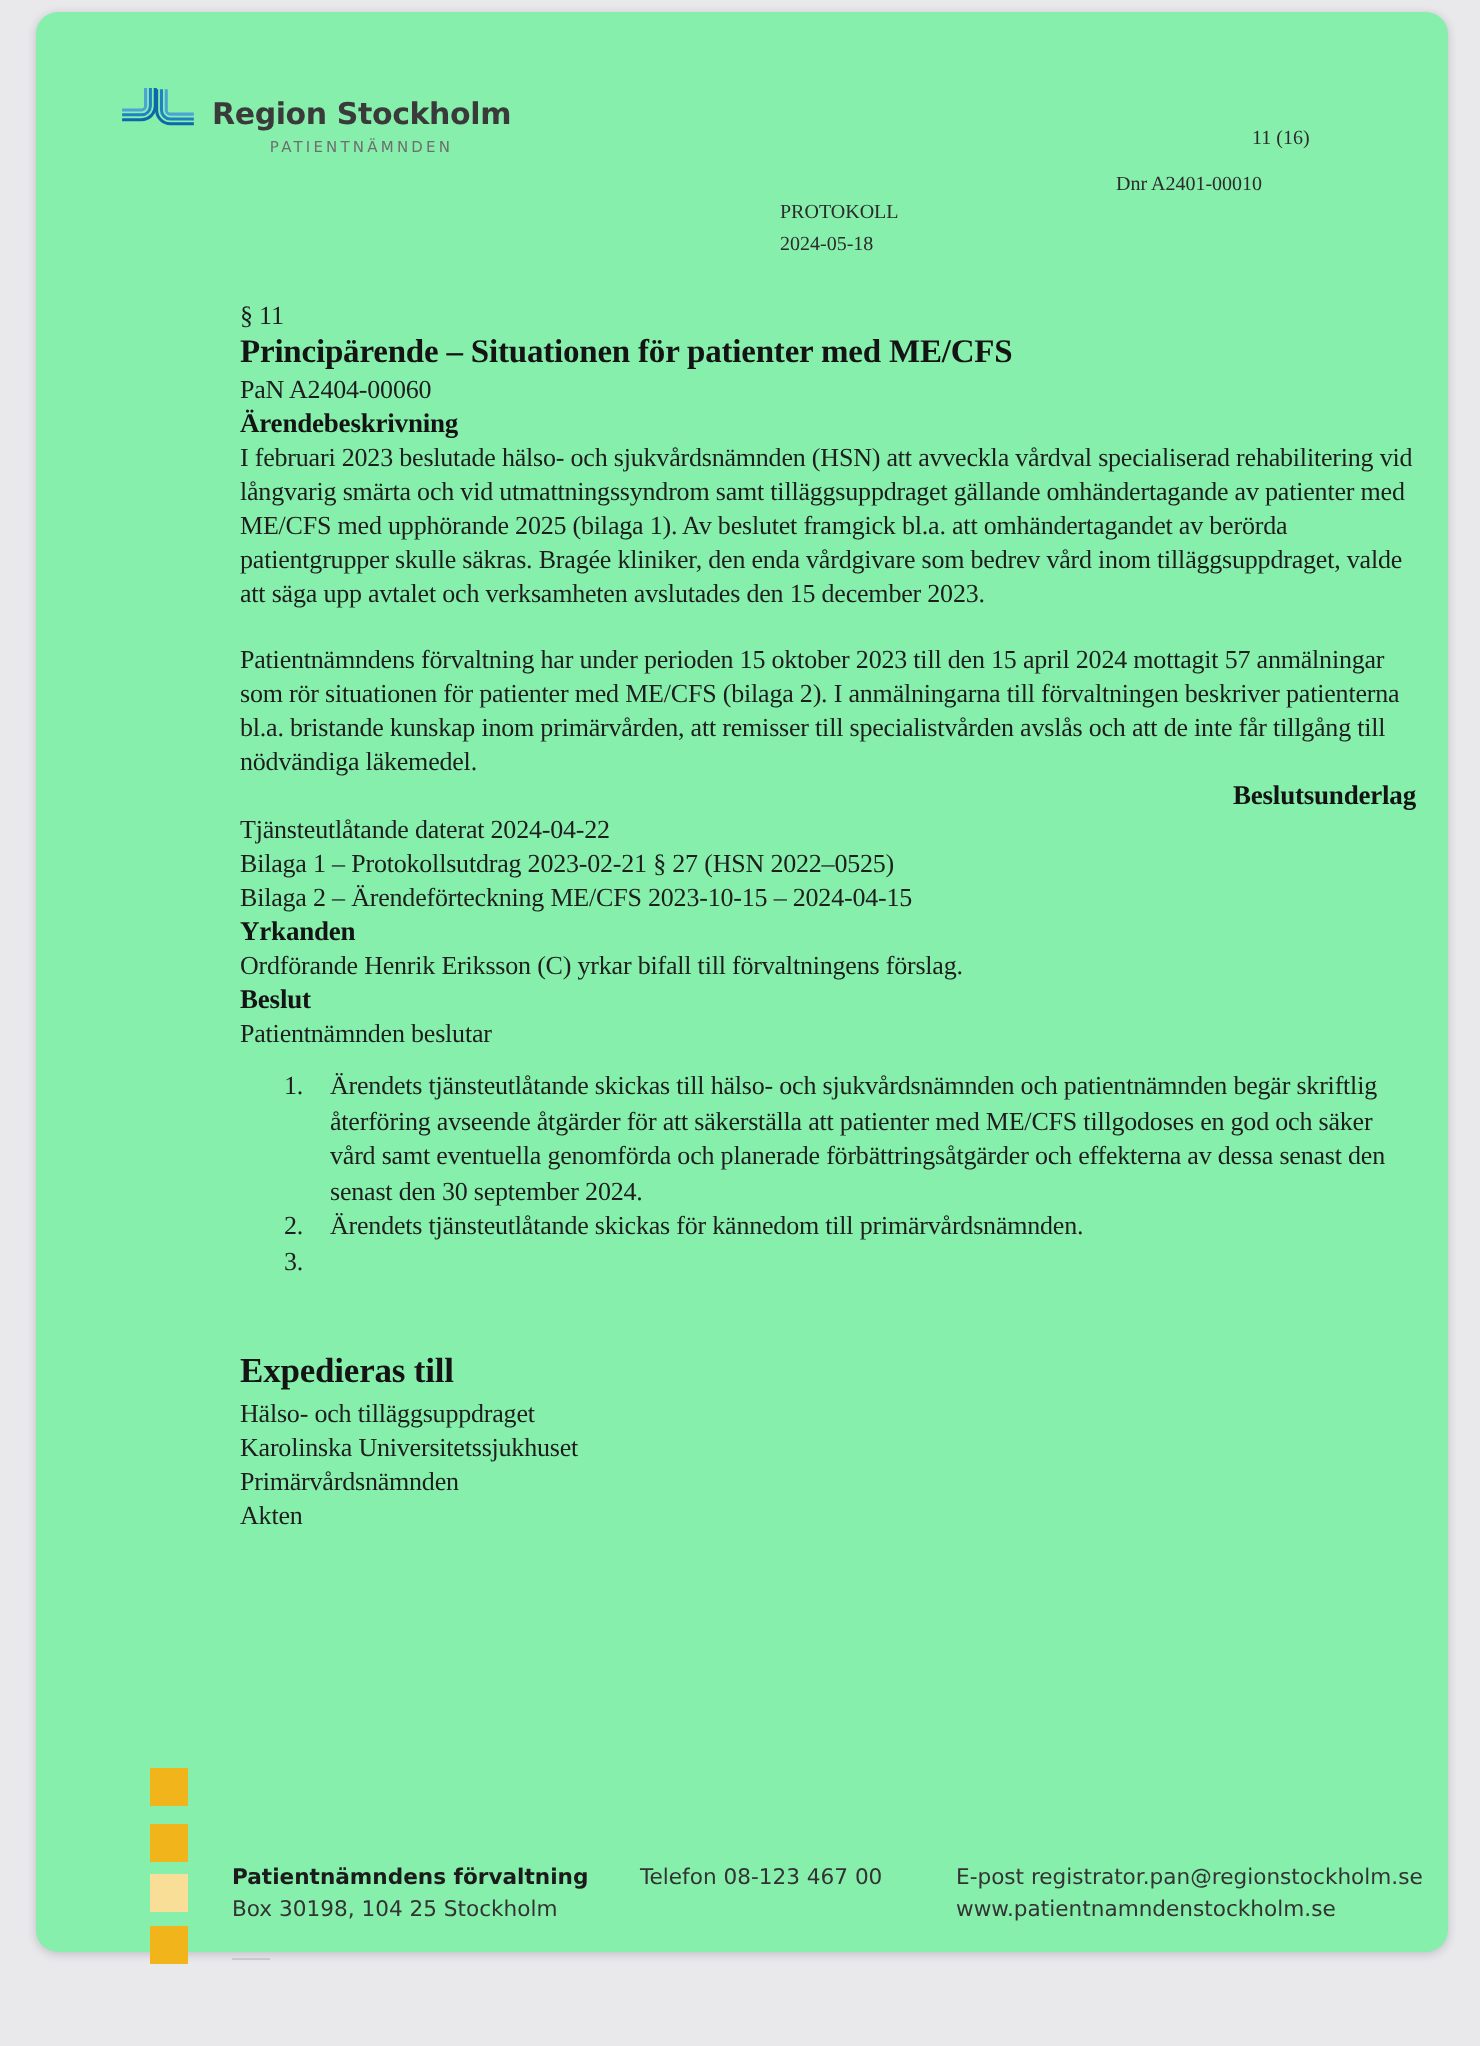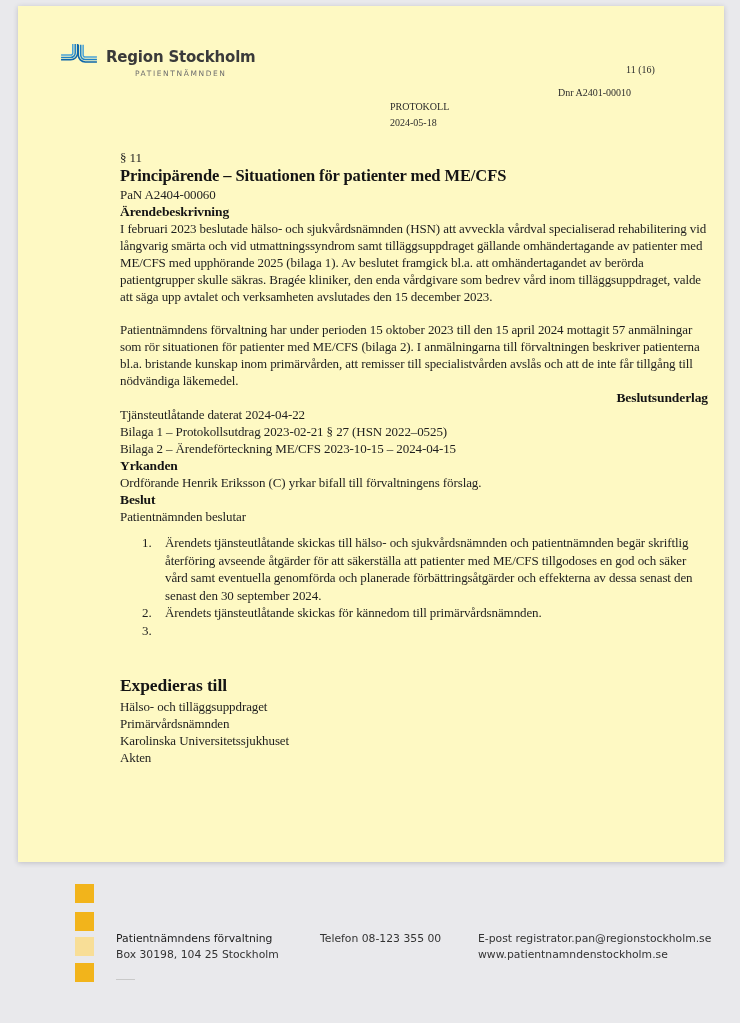--- a/index.html
+++ b/index.html
@@ -5,23 +5,23 @@
   html, body {
     margin: 0; padding: 0;
     width: 740px; height: 1023px;
     background: #e9e9ec;
     overflow: hidden;
     font-family: "Liberation Serif", "DejaVu Serif", serif;
   }
   .canvas { position: relative; width: 740px; height: 1023px; }
   .page {
     position: absolute; left: 18px; top: 6px;
-    width: 706px; height: 856px;
-    background: #fef9c3;
-    border-radius: 0;
+    width: 706px; height: 970px;
+    background: #86efac;
+    border-radius: 11px;
     box-shadow: 0 1px 5px rgba(40,40,60,0.22);
   }
   
   .logo { position: absolute; left: 41px; top: 34px; display: flex; align-items: flex-start; }
   .logo svg { display: block; margin-top: 2px; }
   .logo-text { margin-left: 7px; }
   .logo-org {
     font-family: "DejaVu Sans", "Liberation Sans", sans-serif;
     font-weight: bold; font-size: 15px; color: #3a3a3a; letter-spacing: -0.2px;
     margin-top: 8px;
@@ -60,21 +60,21 @@
   .expedieras { font-size: 17.5px; line-height: 22px; font-weight: bold; color: #141414; margin-top: 35px; margin-bottom: 2px; }
   
   .sq { position: absolute; left: 57px; width: 19px; height: 19px; background: #F2B41B; }
   .sq1 { top: 878px; } .sq2 { top: 906px; } .sq3 { top: 931px; background: #F8DE97; } .sq4 { top: 957px; }
   .ftr {
     position: absolute;
     font-family: "DejaVu Sans", "Liberation Sans", sans-serif;
     font-size: 10.8px; line-height: 16px; color: #333333;
   }
   .f-org { left: 98px; top: 925px; }
-  .f-org .b { font-weight: normal; color: #1b1b1b; }
+  .f-org .b { font-weight: bold; color: #1b1b1b; }
   .f-phone { left: 302px; top: 925px; }
   .f-contact { left: 460px; top: 925px; }
   .f-mark { position: absolute; left: 98px; top: 973px; width: 19px; height: 1px; background: #c9c9c9; }
 </style>
 </head>
 <body>
 
 <div class="canvas">
   <div class="page">
 
@@ -142,35 +142,35 @@
           <span class="num">2.</span>
           <span>Ärendets tjänsteutlåtande skickas för kännedom till primärvårdsnämnden.</span>
         </div>
         <div class="li">
           <span class="num">3.</span>
         </div>
       </div>
 
       <div class="expedieras">Expedieras till</div>
       <p>Hälso- och tilläggsuppdraget</p>
+      <p>Karolinska Universitetssjukhuset</p>
       <p>Primärvårdsnämnden</p>
-      <p>Karolinska Universitetssjukhuset</p>
       <p>Akten</p>
     </div>
 
     <div class="sq sq1"></div>
     <div class="sq sq2"></div>
     <div class="sq sq3"></div>
     <div class="sq sq4"></div>
 
     <div class="ftr f-org">
       <div class="b">Patientnämndens förvaltning</div>
       <div>Box 30198, 104 25 Stockholm</div>
     </div>
-    <div class="ftr f-phone">Telefon 08-123 355 00</div>
+    <div class="ftr f-phone">Telefon 08-123 467 00</div>
     <div class="ftr f-contact">
       <div>E-post registrator.pan@regionstockholm.se</div>
       <div>www.patientnamndenstockholm.se</div>
     </div>
     <div class="f-mark"></div>
 
   </div>
 </div>
 
 </body></html>

